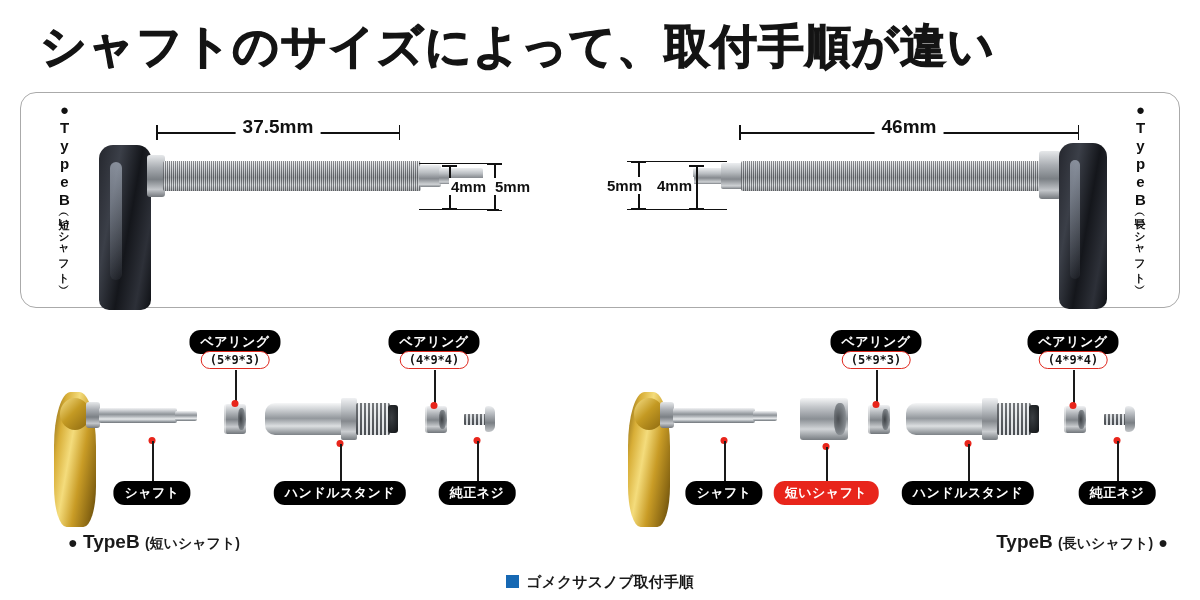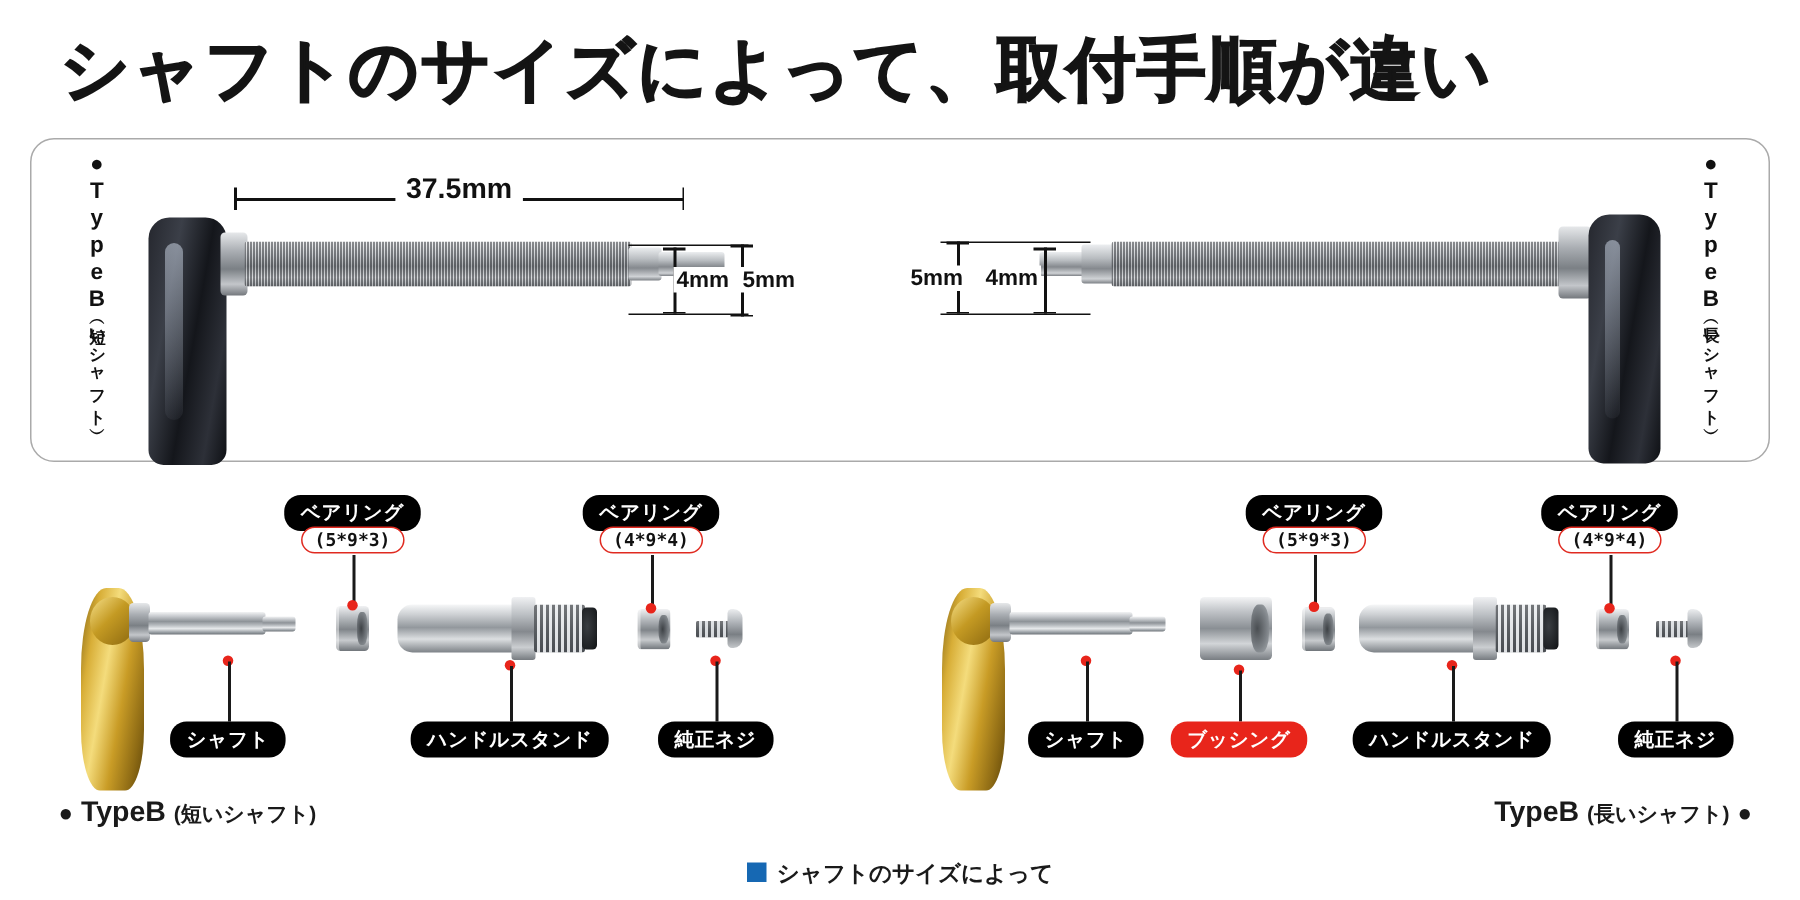--- a/index.html
+++ b/index.html
@@ -296,21 +296,21 @@
   <div class="handle-dark" style="left:78px; top:52px; width:52px; height:165px;"></div>
 
   <div class="collar" style="left:126px; top:62px; width:18px; height:42px;"></div>
 
   <div class="shaft-knurl" style="left:142px; top:68px; width:258px; height:30px;"></div>
 
   <div class="shaft-tip" style="left:398px; top:72px; width:22px; height:22px;"></div>
 
   <div class="shaft-tip" style="left:418px; top:75px; width:44px; height:16px;"></div>
 
-  <div class="dim-h" style="left:135px; top:32px; width:300px;">
+  <div class="dim-h" style="left:135px; top:32px; width:244px;">
     <div class="cap l"></div>
     <div class="cap r"></div>
     <div class="bar"></div>
     <div class="txt">37.5mm</div>
   </div>
 
   <div class="hline" style="left:398px; top:70px; width:80px;"></div>
   <div class="hline" style="left:398px; top:116px; width:80px;"></div>
 
   <div class="dim-v" style="left:421px; top:72px; height:44px;">
@@ -329,20 +329,26 @@
 
   <div class="shaft-tip" style="left:672px; top:75px; width:32px; height:16px;"></div>
   <div class="shaft-tip" style="left:700px; top:70px; width:22px; height:26px;"></div>
 
   <div class="shaft-knurl" style="left:720px; top:68px; width:300px; height:30px;"></div>
 
   <div class="collar" style="left:1018px; top:58px; width:22px; height:48px;"></div>
 
   <div class="handle-dark" style="left:1038px; top:50px; width:48px; height:166px;"></div>
 
+  <div class="dim-h" style="left:718px; top:32px; width:340px;">
+    <div class="cap l"></div>
+    <div class="cap r"></div>
+    <div class="bar"></div>
+    <div class="txt">46mm</div>
+  </div>
 
   <div class="hline" style="left:606px; top:68px; width:100px;"></div>
   <div class="hline" style="left:606px; top:116px; width:100px;"></div>
 
   <div class="dim-v" style="left:610px; top:68px; height:48px;">
     <div class="cap t"></div>
     <div class="cap b"></div>
     <div class="bar"></div>
   </div>
   <div class="dim-txt" style="left:584px; top:84px;">5mm</div>
@@ -425,37 +431,37 @@
 <div class="pill-size" style="left:1073px; top:351px;">(4*9*4)</div>
 <div class="lead" style="left:1073px; top:370px; height:34px;"></div>
 <div class="dot" style="left:1073px; top:402px;"></div>
 
 <div class="dot" style="left:724px; top:437px;"></div>
 <div class="lead" style="left:724px; top:441px; height:40px;"></div>
 <div class="pill" style="left:724px; top:481px;">シャフト</div>
 
 <div class="dot" style="left:826px; top:443px;"></div>
 <div class="lead" style="left:826px; top:447px; height:34px;"></div>
-<div class="pill red" style="left:826px; top:481px;">ブッシング</div>
+<div class="pill red" style="left:826px; top:481px;">短いシャフト</div>
 
 <div class="dot" style="left:968px; top:440px;"></div>
 <div class="lead" style="left:968px; top:444px; height:37px;"></div>
 <div class="pill" style="left:968px; top:481px;">ハンドルスタンド</div>
 
 <div class="dot" style="left:1117px; top:437px;"></div>
 <div class="lead" style="left:1117px; top:441px; height:40px;"></div>
 <div class="pill" style="left:1117px; top:481px;">純正ネジ</div>
 
-<div class="caption" style="left:39px; top:531px;text-align:right;">
+<div class="caption" style="left:68px; top:531px;text-align:right;">
   <span class="bullet">●</span>
   <span>TypeB</span>
   <span class="sub">(短いシャフト)</span>
 </div>
 
 <div class="caption" style="right:32px; top:531px;">
   <span>TypeB</span>
   <span class="sub">(長いシャフト)</span>
   <span class="bullet">●</span>
 </div>
 
 <div class="footer">
-  <span class="sq"></span><span>シャフトのサイズによって</span>
+  <span class="sq"></span><span>ゴメクサスノブ取付手順</span>
 </div>
 
 </body></html>

